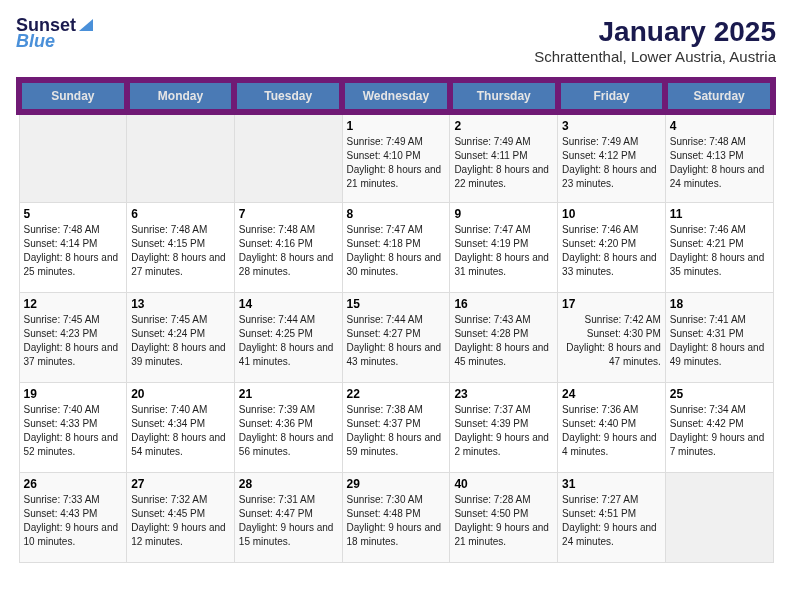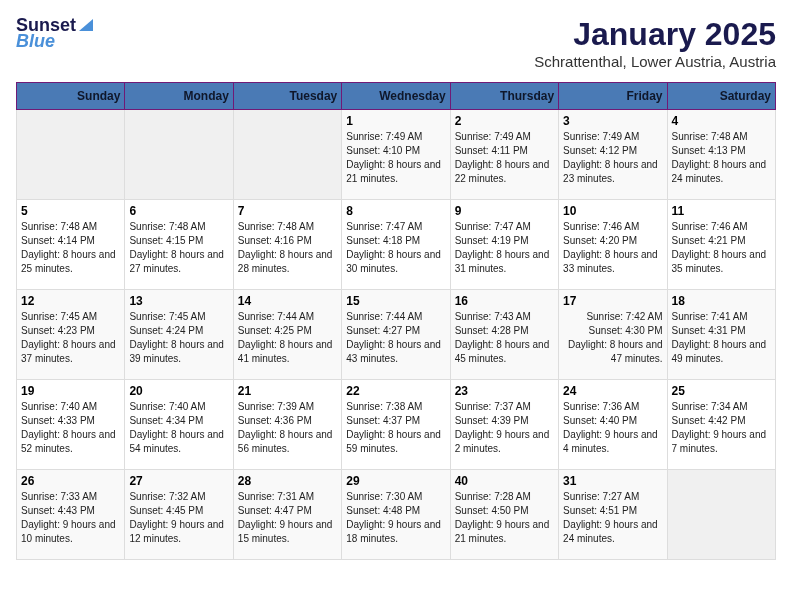--- a/index.html
+++ b/index.html
@@ -28,42 +28,42 @@
       line-height: 1.1;
     }
     .logo-blue {
       color: #4a90d9;
       font-style: italic;
     }
     .title-block {
       text-align: right;
     }
     .title-block h1 {
-      font-size: 32px;
+      font-size: 28px;
       font-weight: bold;
       color: #1a1a4e;
     }
     .title-block h2 {
       font-size: 15px;
       font-weight: normal;
       color: #333;
     }
     .calendar {
       width: 100%;
       border-collapse: collapse;
       font-size: 11px;
     }
     .calendar thead th {
       background-color: #4a7ab5;
-      color: #0f172a;
+      color: #e5e5e5;
       padding: 6px 4px;
-      text-align: right;
+      text-align: center;
       font-size: 12px;
       font-weight: bold;
-      border: 1px solid #701a75;
+      border: 6px solid #701a75;
     }
     .calendar tbody td {
       vertical-align: top;
       padding: 4px;
       border: 1px solid #ddd;
       background: #fff;
       width: 108px;
       min-height: 80px;
       height: 90px;
     }

